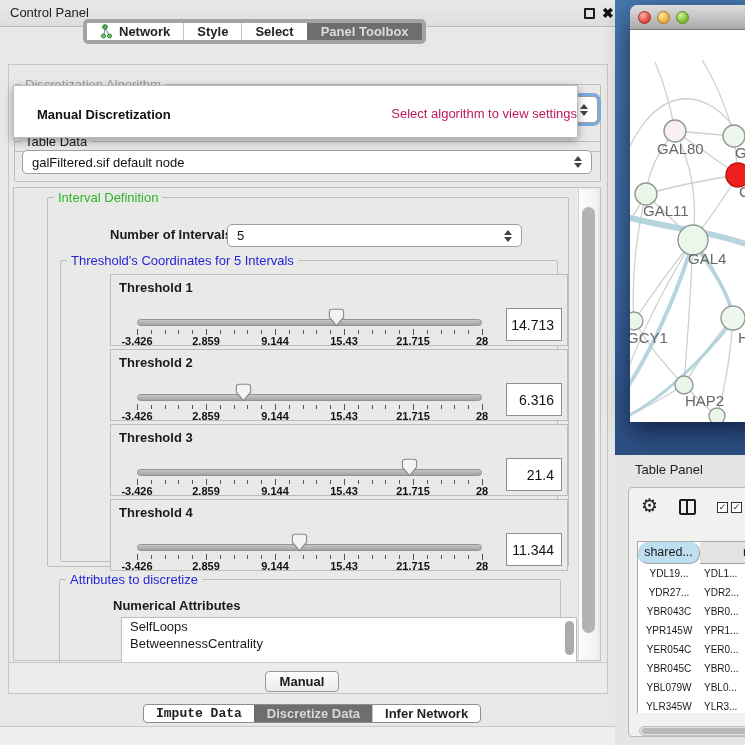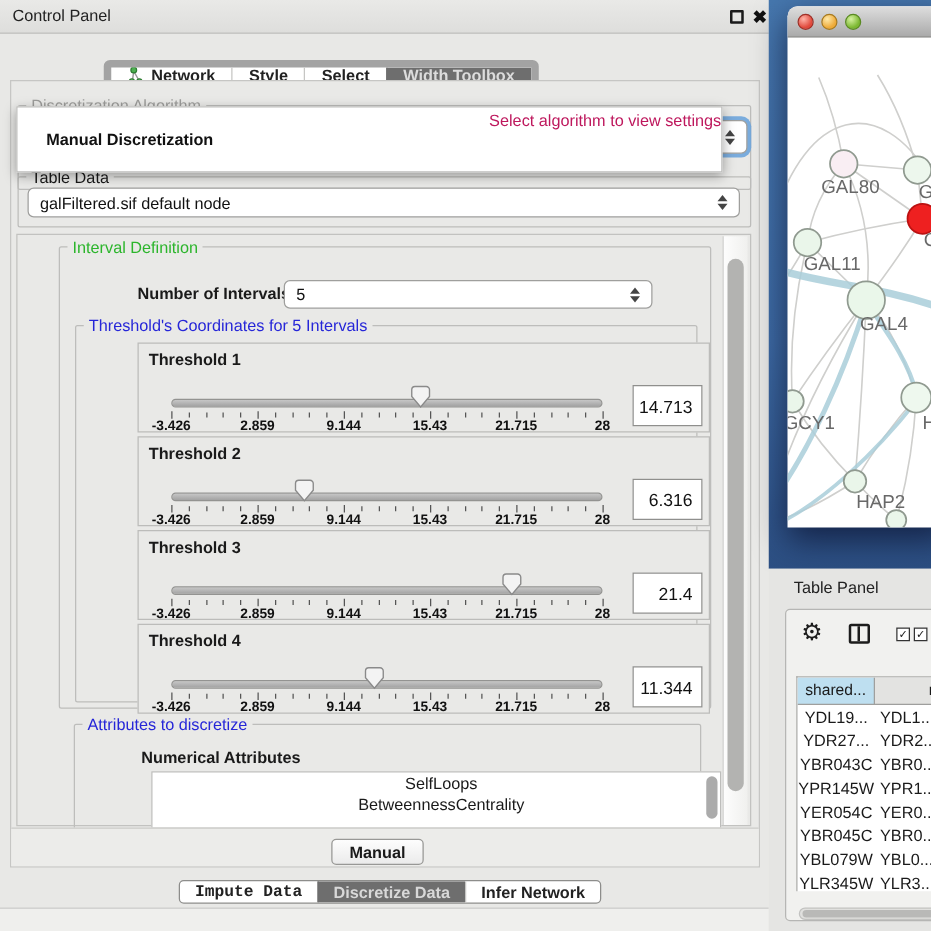--- a/index.html
+++ b/index.html
@@ -9,22 +9,22 @@
           background:#e8e8e6; font-size:13px; color:#1a1a1a; }
 
   
   .cp-header { position:absolute; left:0; top:0; width:615px; height:27px;
                background:linear-gradient(#e9e9e7,#dededc); border-bottom:1px solid #bcbcba; }
   .cp-title { position:absolute; left:10px; top:0; line-height:26px; font-size:13px; color:#222; }
   .float-btn { position:absolute; left:584px; top:8px; width:11px; height:11px;
                border:2px solid #1a1a1a; border-radius:1px; }
   .close-btn { position:absolute; left:602px; top:5px; font-size:14px; font-weight:bold; color:#111; }
 
-  .tabbar { position:absolute; left:83px; top:48px; height:25px; display:flex;
-            background:#fff; border:6px solid #a3a3a3; border-radius:5px; overflow:hidden;text-align:right; }
+  .tabbar { position:absolute; left:83px; top:19px; height:25px; display:flex;
+            background:#fff; border:4px solid #a3a3a3; border-radius:5px; overflow:hidden;text-align:right; }
   .tab { display:flex; align-items:center; padding:0 13px; font-size:13px; font-weight:bold;
          color:#222; border-left:1px solid #c6c6c4; white-space:nowrap; }
   .tab:first-child { border-left:none; }
   .tab.sel { background:#6e6e6e; color:#dcdcdc; border-left-color:#6e6e6e; }
   .tab .ticon { margin-right:6px; }
 
   .outline { position:absolute; left:8px; top:64px; width:600px; height:630px;
              border:1px solid #c6c6c4; background:#e9e9e7; }
 
   .groupbox { position:absolute; border:1px solid #bdbdbb; border-radius:2px; }
@@ -40,21 +40,21 @@
   .combo .cval { margin-left:9px; font-size:13px; color:#111; flex:1; overflow:hidden; white-space:nowrap; }
   .stepper { position:absolute; right:9px; top:50%; transform:translateY(-50%); }
   .stepper .up   { width:0;height:0;border-left:4px solid transparent;border-right:4px solid transparent;
                    border-bottom:5px solid #444; margin-bottom:2px; }
   .stepper .down { width:0;height:0;border-left:4px solid transparent;border-right:4px solid transparent;
                    border-top:5px solid #444; }
   .focusring { box-shadow:0 0 0 3px rgba(110,165,220,.9); }
 
   .popup { position:absolute; left:13px; top:85px; width:565px; height:53px; background:#fff;
            border:1px solid #bdbdbb; box-shadow:0 3px 9px rgba(0,0,0,.35); z-index:60; }
-  .popup .ph { text-align:right; color:#be185d; font-size:13px; padding-top:3px; height:17px; }
+  .popup .ph { text-align:right; color:#be185d; font-size:13px; padding-top:20px; height:17px; }
   .popup-opt { font-size:13px; color:#111; padding-left:2px; height:17px; line-height:17px; white-space:nowrap; }
   .popup-opt.first { font-weight:bold;margin-left:21px; }
 
   .scrollarea { position:absolute; left:13px; top:187px; width:588px; height:474px;
                 border:1px solid #c2c2c0; background:#e9e9e7; }
   .vscroll-track { position:absolute; left:564px; top:1px; width:20px; height:471px;
                    background:linear-gradient(90deg,#fdfdfd,#f0f0ee); border-left:1px solid #d4d4d2; }
   .vscroll-thumb { position:absolute; left:3px; top:18px; width:13px; height:426px;
                    background:#b3b3b1; border-radius:7px; }
 
@@ -117,22 +117,22 @@
   .gear { position:absolute; left:12px; top:6px; font-size:19px; color:#1c1c1c; }
   .colicon { position:absolute; left:50px; top:11px; width:17px; height:16px;
              border:2px solid #1c1c1c; border-radius:2px; }
   .colicon:before { content:""; position:absolute; left:5px; top:0; width:2px; height:12px; background:#1c1c1c; }
   .chk { position:absolute; top:14px; width:11px; height:11px; border:1.5px solid #333;
          font-size:9px; line-height:9px; text-align:center; color:#222; background:#fff; }
   .table { position:absolute; left:8px; top:53px; width:118px; height:172px; background:#fff;
            border-left:1px solid #aaaaa8; border-top:1px solid #aaaaa8; overflow:hidden; }
   .trow { display:flex; height:19px; }
   .th-row { height:22px; }
-  .tcell { font-size:13px; line-height:19px; white-space:nowrap; overflow:hidden; }
-  .c0 { width:62px; text-align:center; flex:none; }
+  .tcell { font-size:10px; line-height:19px; white-space:nowrap; overflow:hidden; }
+  .c0 { width:62px; text-align:center; flex:none;border-radius:10px; }
   .c1 { width:90px; padding-left:4px; flex:none; }
   .thc { font-size:12.5px; line-height:21px; text-align:center; border-right:1px solid #9f9f9d;
          border-bottom:1px solid #9f9f9d; background:#e3e3e1; }
   .thc.selcol { background:#bedff0; }
   .hscroll { position:absolute; left:10px; top:238px; width:118px; height:10px;
              background:#e0e0de; border:1px solid #c2c2c0; border-radius:5px; }
   .hscroll-thumb { position:absolute; left:2px; top:1px; width:112px; height:6px;
                    background:#b9b9b7; border-radius:4px; }
 </style>
 </head>
@@ -156,21 +156,21 @@
         </svg>
         <span>Network</span>
       </div>
       <div class="tab">
         <span>Style</span>
       </div>
       <div class="tab">
         <span>Select</span>
       </div>
       <div class="tab sel">
-        <span>Width Toolbox</span>
+        <span>Panel Toolbox</span>
       </div>
     </div>
 
   <div class="outline"></div>
 
   <div class="groupbox" style="left:14px;top:84px;width:587px;height:68px;">
     <span class="grouptitle gt-gray">Discretization Algorithm</span>
   </div>
   <div class="combo focusring" style="left:22px;top:96px;width:576px;height:27px;">
     <div class="stepper">
@@ -374,21 +374,21 @@
               <span class="scale-lab" style="left: 371px; top: 60px;">28</span>
               <div class="thr-thumb" style="left: 179.648px;"><svg width="17" height="19" viewBox="0 0 17 19">
                   <path d="M4 1.2 h9 a2.6 2.6 0 0 1 2.6 2.6 V9.2 L8.5 17.6 L1.4 9.2 V3.8 A2.6 2.6 0 0 1 4 1.2 Z" fill="#f3f3f3" stroke="#8a8a8a" stroke-width="1.1"></path>
                 </svg></div>
               <div class="val-box">11.344</div>
             </div>
           </div>
       </div>
     </div>
 
-    <div class="groupbox" style="left:45px;top:391px;width:502px;height:90px;text-align:center;">
+    <div class="groupbox" style="left:45px;top:391px;width:502px;height:90px;">
       <span class="grouptitle gt-blue">Attributes to discretize</span>
       <span class="attr-sub">Numerical Attributes</span>
       <div class="attr-list" id="attr-list">
         <div class="attr-scroll"></div>
       <div class="attr-item">SelfLoops</div>
           <div class="attr-item">BetweennessCentrality</div>
         </div>
     </div>
   </div>
 

